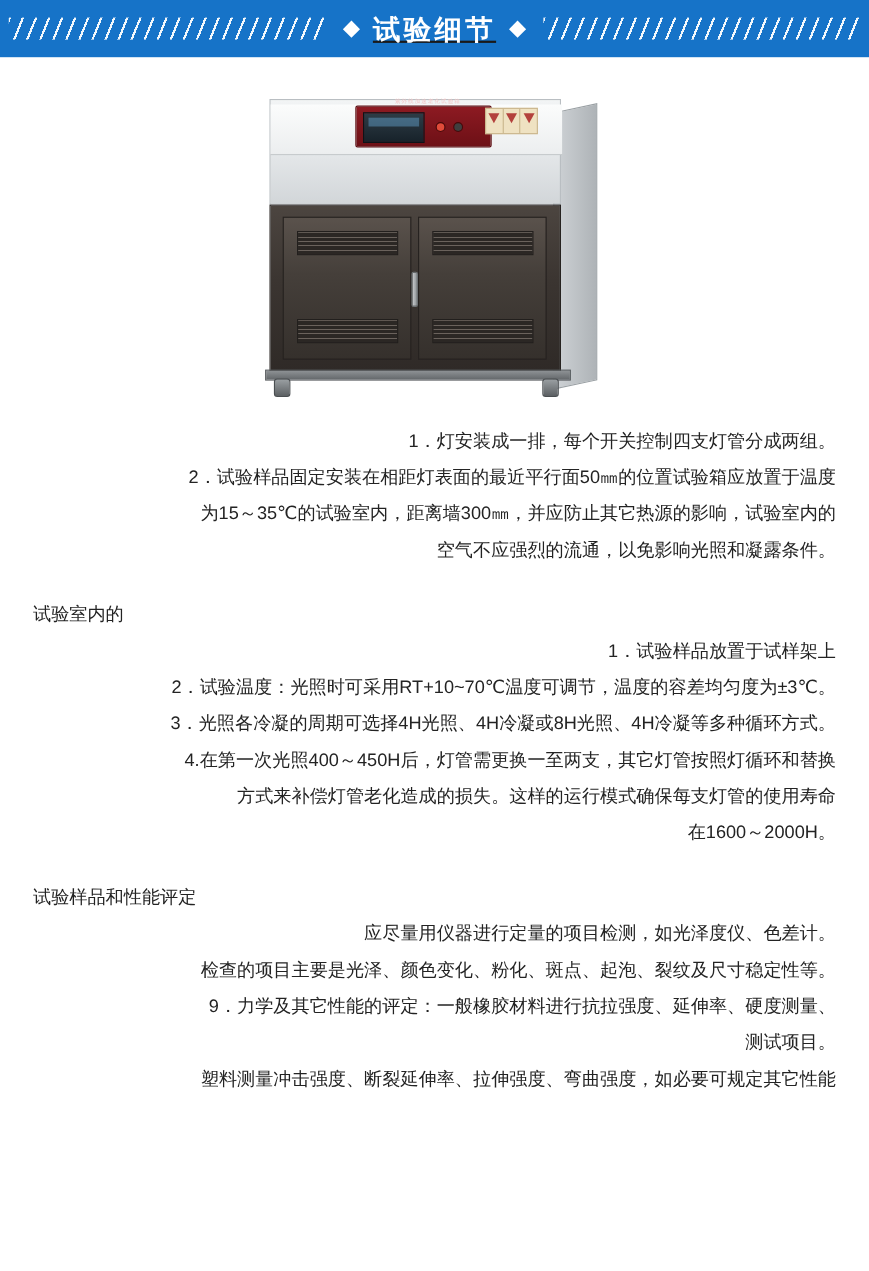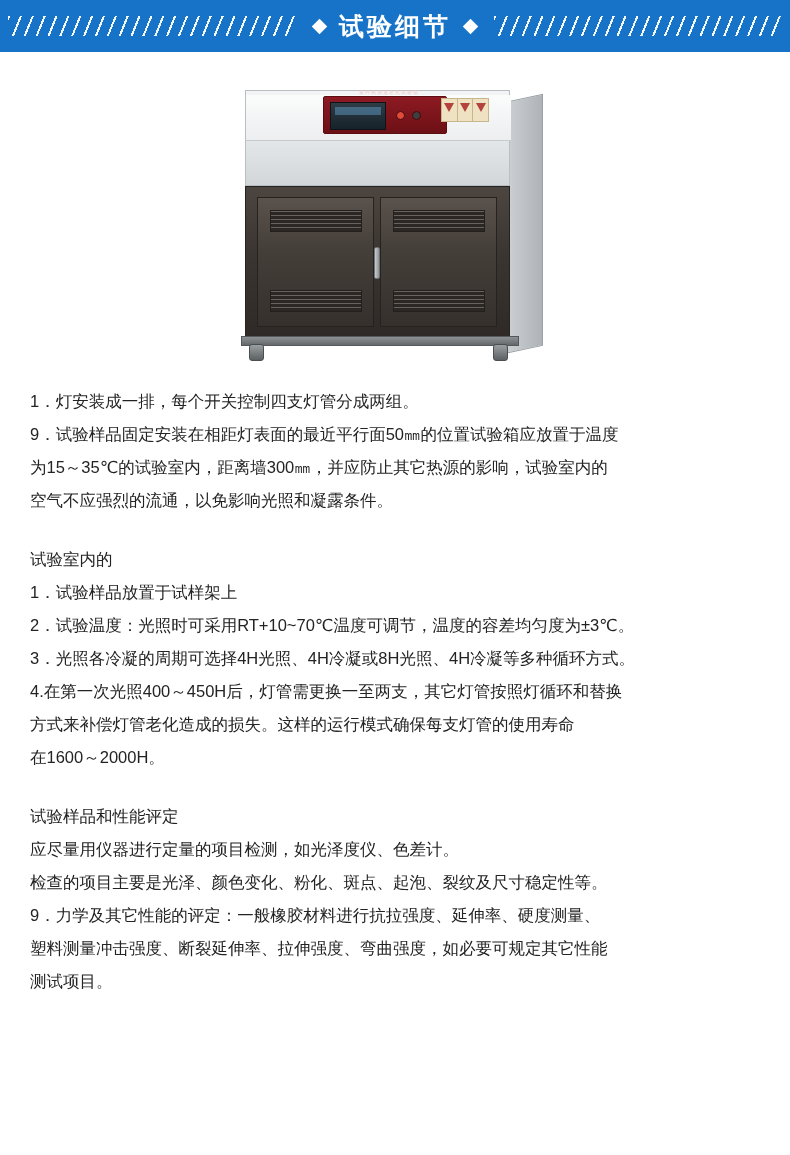--- a/index.html
+++ b/index.html
@@ -17,20 +17,21 @@
 
   
   .banner {
     height: 52px;
     background: #1673c8;
     display: flex;
     align-items: center;
     justify-content: center;
     overflow: hidden;
     position: relative;
+    text-decoration: underline;
   }
   .hatch {
     flex: 1 1 auto;
     height: 20px;
     overflow: hidden;
     background: repeating-linear-gradient(
       112deg,
       #ffffff 0px,
       #ffffff 2px,
       #1673c8 2px,
@@ -231,20 +232,21 @@
   .section:last-child { margin-bottom: 0; }
   .sec-title {
     font-size: 16.5px;
     line-height: 33px;
     color: #232323;
   }
   .sec-line {
     font-size: 16.5px;
     line-height: 33px;
     color: #232323;
+    text-align: right;
   }
 </style>
 </head>
 <body>
 
 <div class="banner">
   <div class="hatch left"></div>
   <div class="banner-center">
     <span class="diamond"></span>
     <span class="banner-title">试验细节</span>
@@ -286,37 +288,37 @@
     <div class="base"></div>
     <div class="caster c1"></div>
     <div class="caster c2"></div>
   </div>
 </div>
 
 <div class="content">
 
   <div class="section">
     <div class="sec-line">1．灯安装成一排，每个开关控制四支灯管分成两组。</div>
-    <div class="sec-line">9．试验样品固定安装在相距灯表面的最近平行面50㎜的位置试验箱应放置于温度</div>
+    <div class="sec-line">2．试验样品固定安装在相距灯表面的最近平行面50㎜的位置试验箱应放置于温度</div>
     <div class="sec-line">为15～35℃的试验室内，距离墙300㎜，并应防止其它热源的影响，试验室内的</div>
     <div class="sec-line">空气不应强烈的流通，以免影响光照和凝露条件。</div>
   </div>
 
   <div class="section">
     <div class="sec-title">试验室内的</div>
     <div class="sec-line">1．试验样品放置于试样架上</div>
     <div class="sec-line">2．试验温度：光照时可采用RT+10~70℃温度可调节，温度的容差均匀度为±3℃。</div>
     <div class="sec-line">3．光照各冷凝的周期可选择4H光照、4H冷凝或8H光照、4H冷凝等多种循环方式。</div>
     <div class="sec-line">4.在第一次光照400～450H后，灯管需更换一至两支，其它灯管按照灯循环和替换</div>
     <div class="sec-line">方式来补偿灯管老化造成的损失。这样的运行模式确保每支灯管的使用寿命</div>
     <div class="sec-line">在1600～2000H。</div>
   </div>
 
   <div class="section">
     <div class="sec-title">试验样品和性能评定</div>
     <div class="sec-line">应尽量用仪器进行定量的项目检测，如光泽度仪、色差计。</div>
     <div class="sec-line">检查的项目主要是光泽、颜色变化、粉化、斑点、起泡、裂纹及尺寸稳定性等。</div>
     <div class="sec-line">9．力学及其它性能的评定：一般橡胶材料进行抗拉强度、延伸率、硬度测量、</div>
+    <div class="sec-line">测试项目。</div>
     <div class="sec-line">塑料测量冲击强度、断裂延伸率、拉伸强度、弯曲强度，如必要可规定其它性能</div>
-    <div class="sec-line">测试项目。</div>
   </div>
 
 </div>
 
 </body></html>

